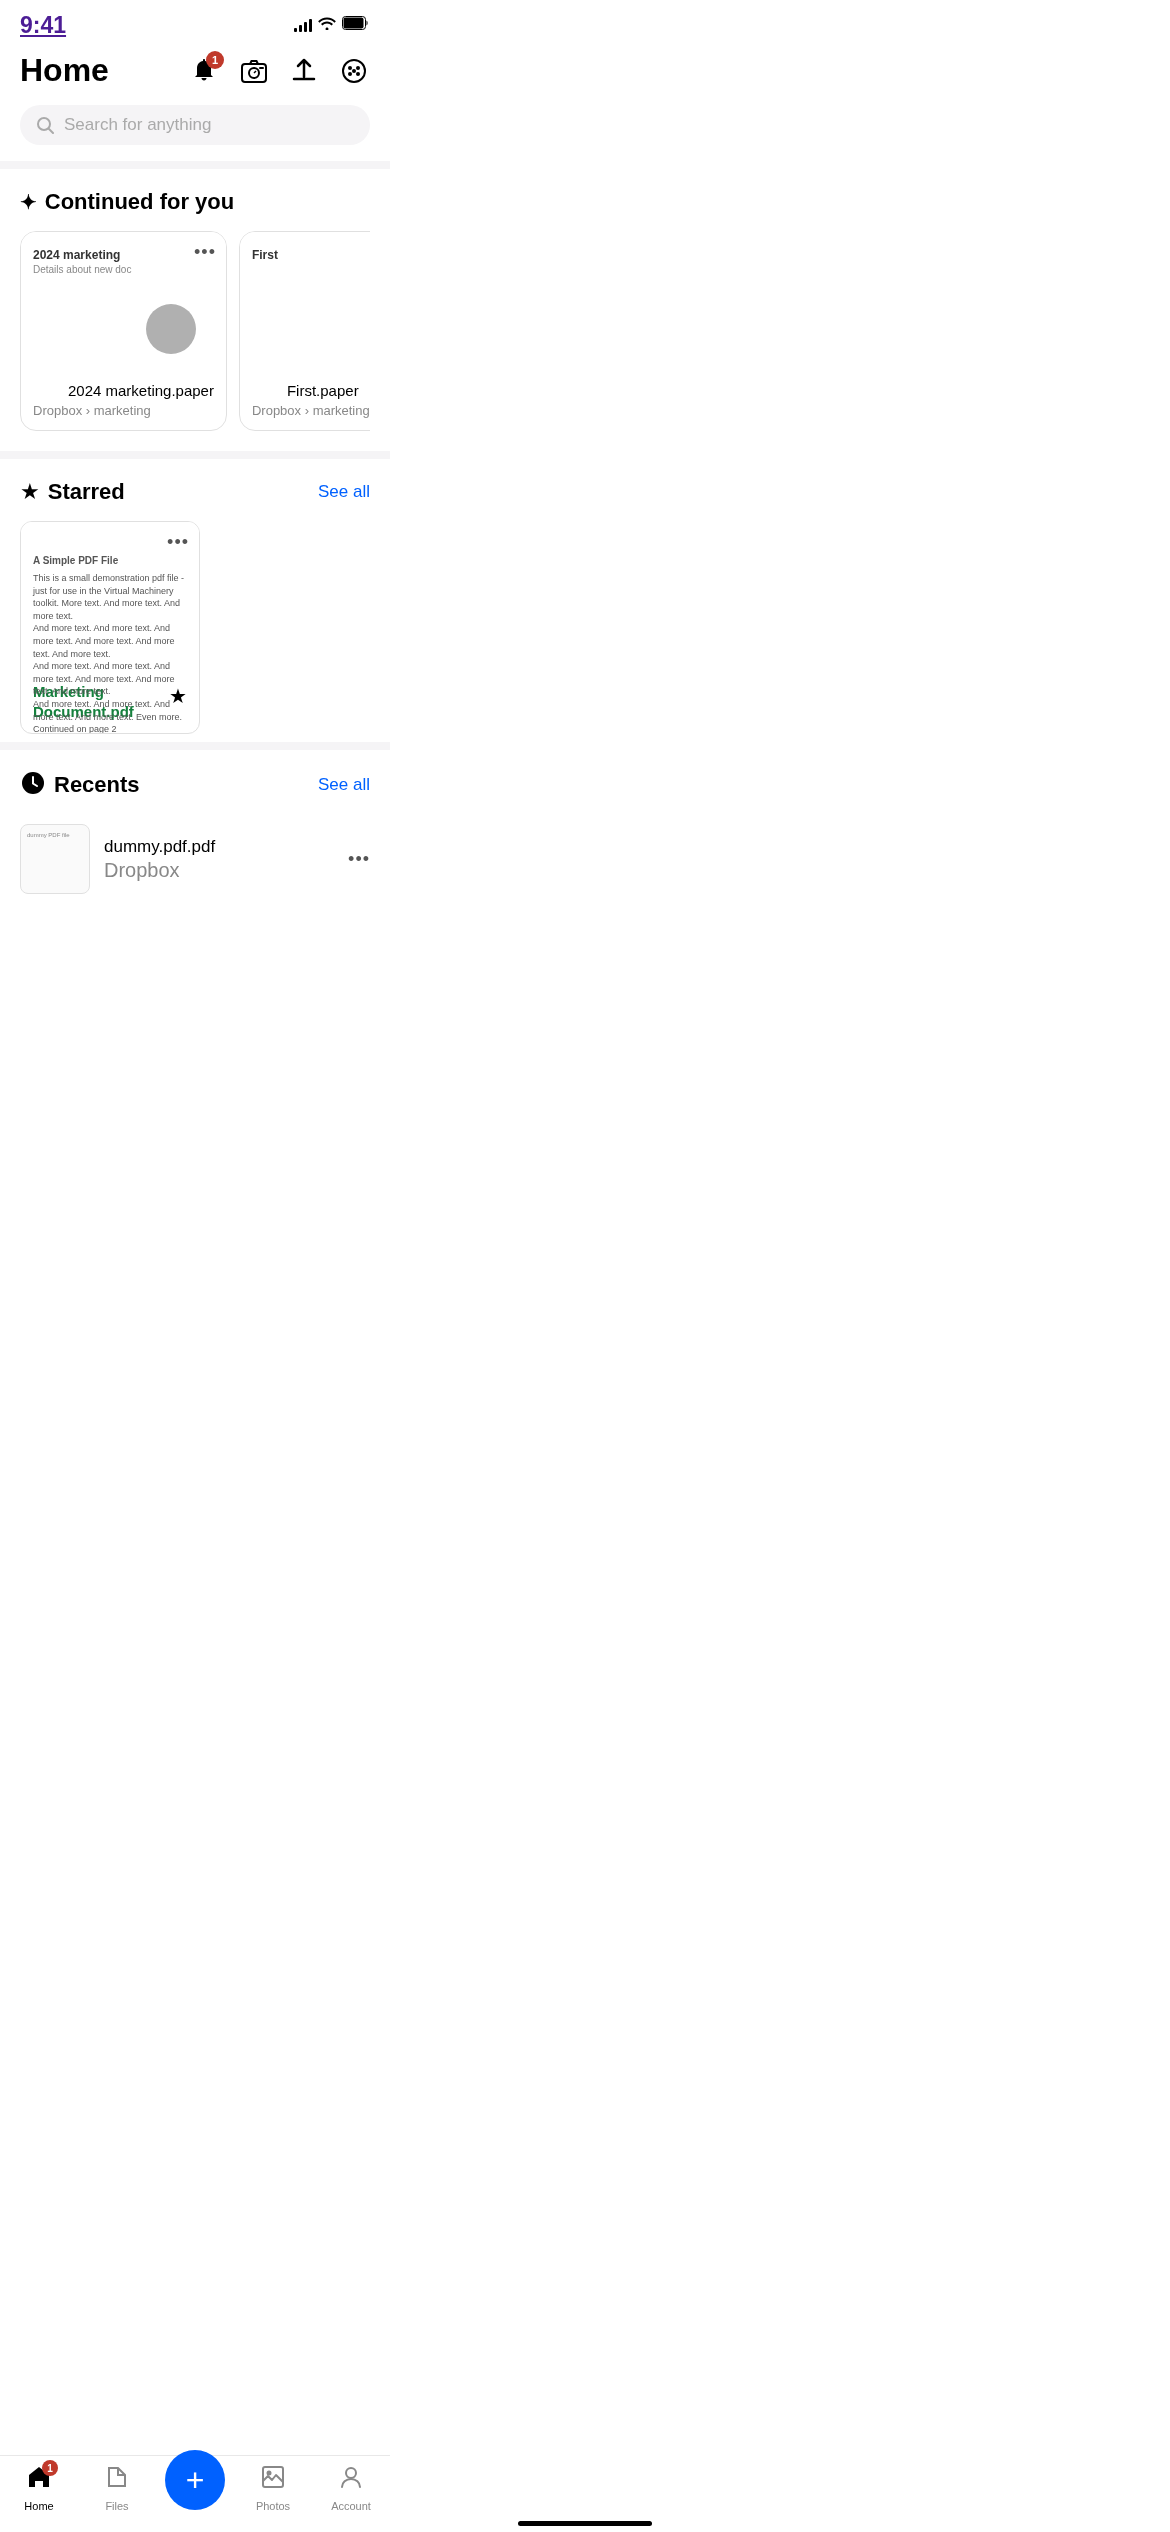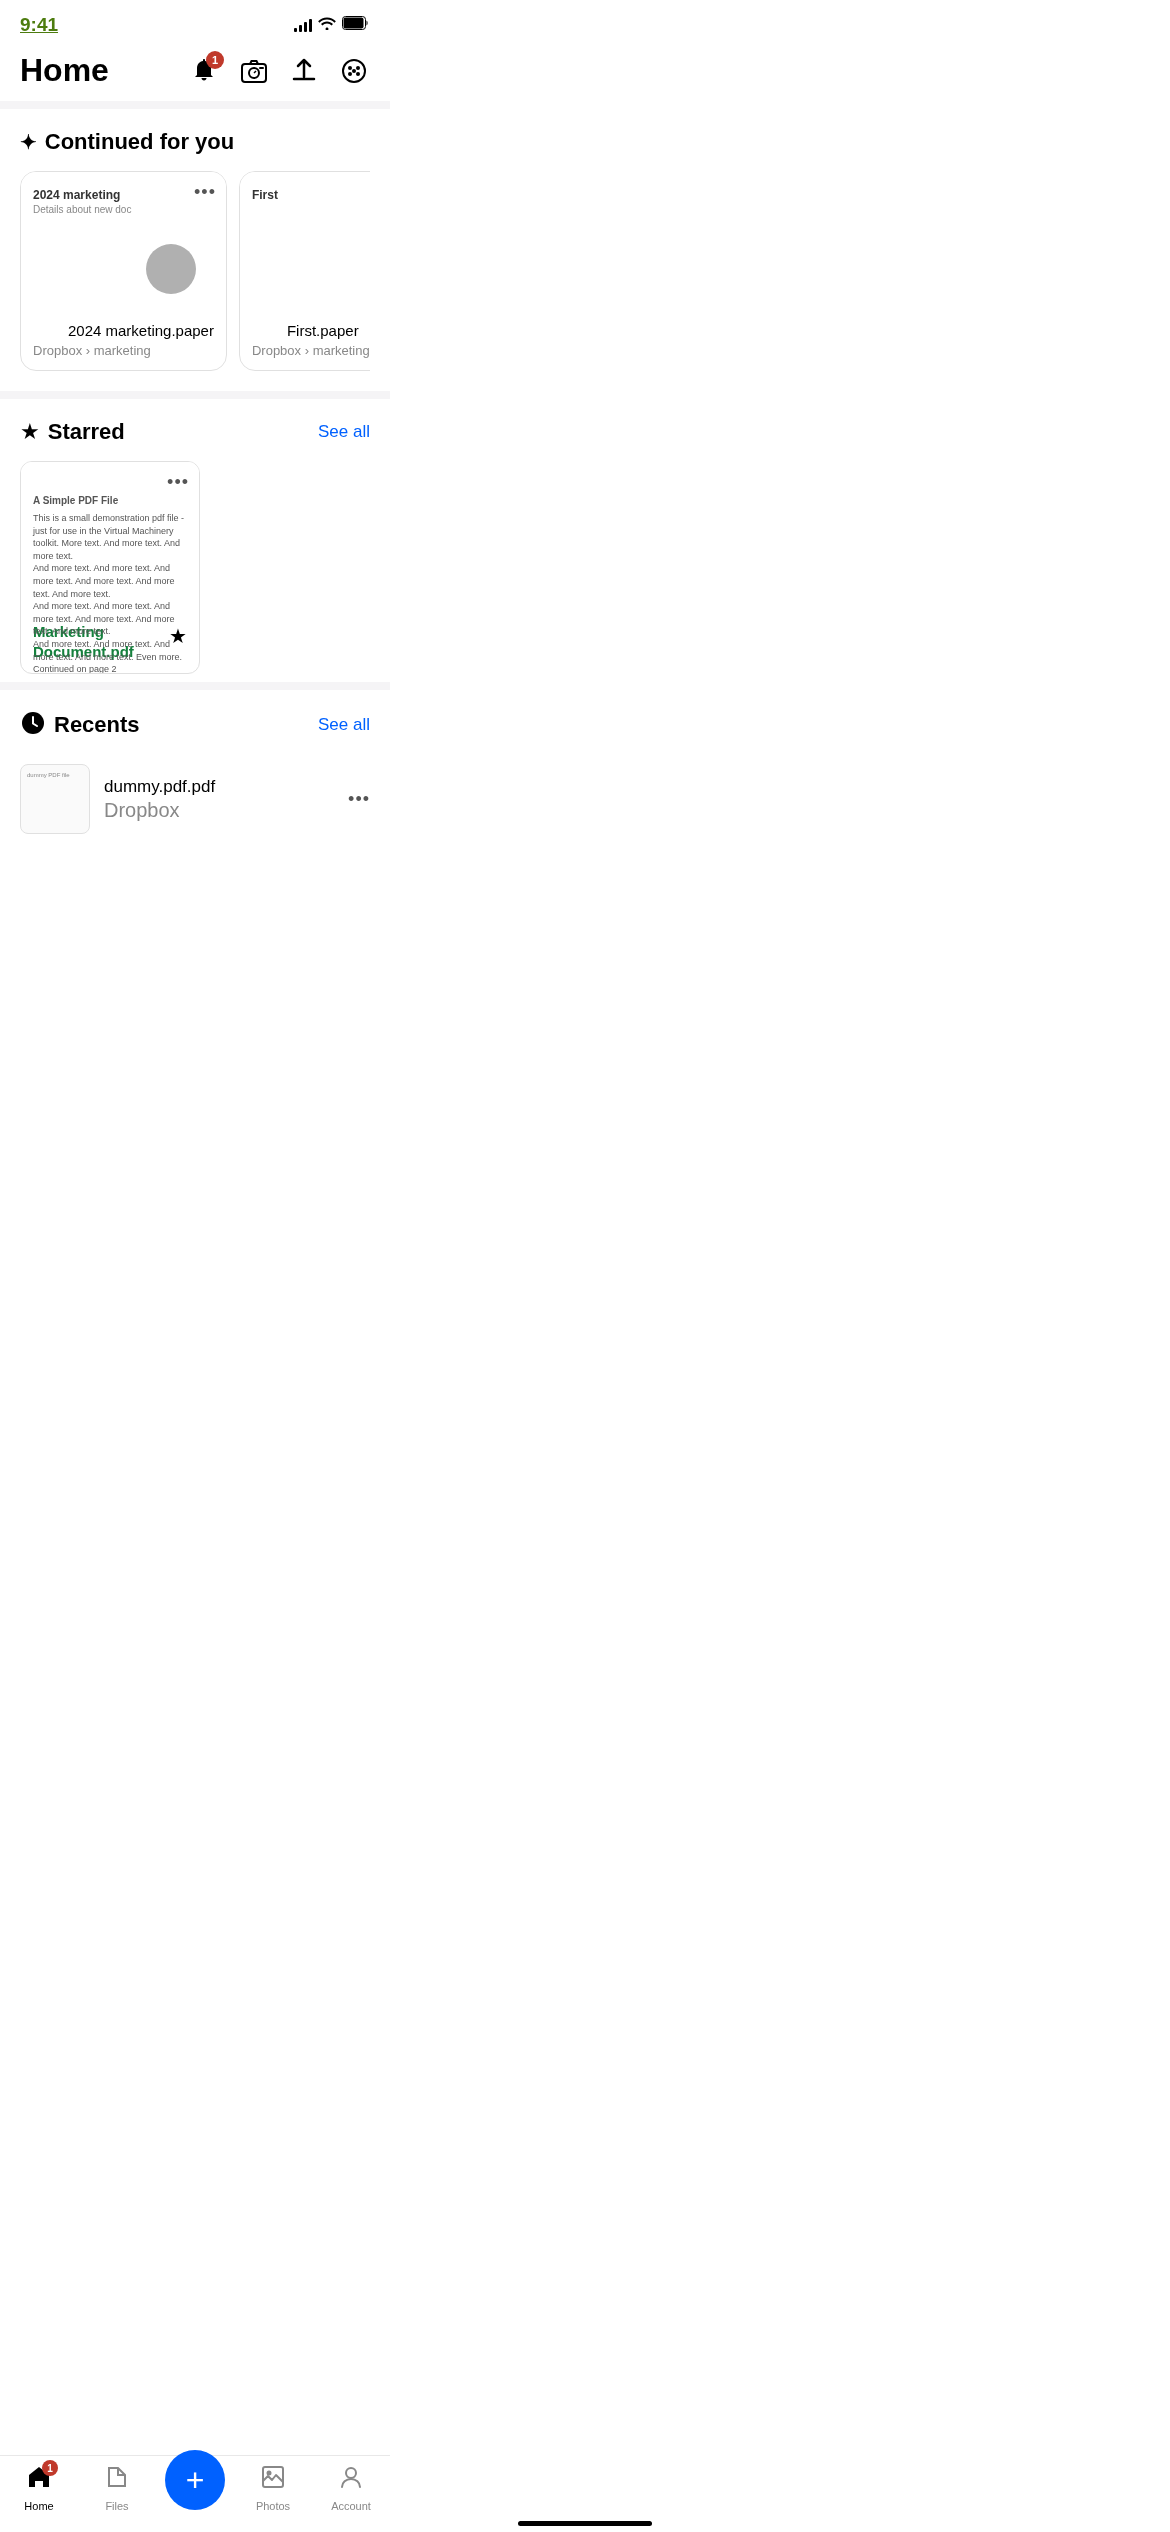--- a/index.html
+++ b/index.html
@@ -15,23 +15,23 @@
 
     
     .status-bar {
       display: flex;
       justify-content: space-between;
       align-items: center;
       padding: 14px 20px 8px;
       height: 44px;
     }
     .status-time {
-      font-size: 19px;
+      font-size: 23px;
       font-weight: 600;
-      color: #4d7c0f;
+      color: #4c1d95;
       text-decoration: underline;
     }
     .status-icons {
       display: flex;
       align-items: center;
       gap: 6px;
     }
     .signal-bars {
       display: flex;
       align-items: flex-end;
@@ -449,20 +449,29 @@
           <circle cx="10" cy="11" r="2" fill="#000"></circle>
           <circle cx="18" cy="11" r="2" fill="#000"></circle>
           <circle cx="10" cy="17" r="2" fill="#000"></circle>
           <circle cx="18" cy="17" r="2" fill="#000"></circle>
           <circle cx="14" cy="14" r="2" fill="#000"></circle>
         </svg>
       </div>
     </div>
   </div>
 
+  <div class="search-container">
+    <div class="search-bar">
+      <svg class="search-icon" width="18" height="18" viewBox="0 0 18 18" fill="none">
+        <circle cx="8" cy="8" r="6" stroke="#aaa" stroke-width="2"></circle>
+        <path d="M13 13L17 17" stroke="#aaa" stroke-width="2" stroke-linecap="round"></path>
+      </svg>
+      <span class="search-placeholder">Search for anything</span>
+    </div>
+  </div>
 
   <div class="section-divider"></div>
 
   <div class="section">
     <div class="section-header">
       <div class="section-title-row">
         <span style="font-size:20px; font-weight:700;">✦</span>
         <span class="section-title">Continued for you</span>
       </div>
     </div>

